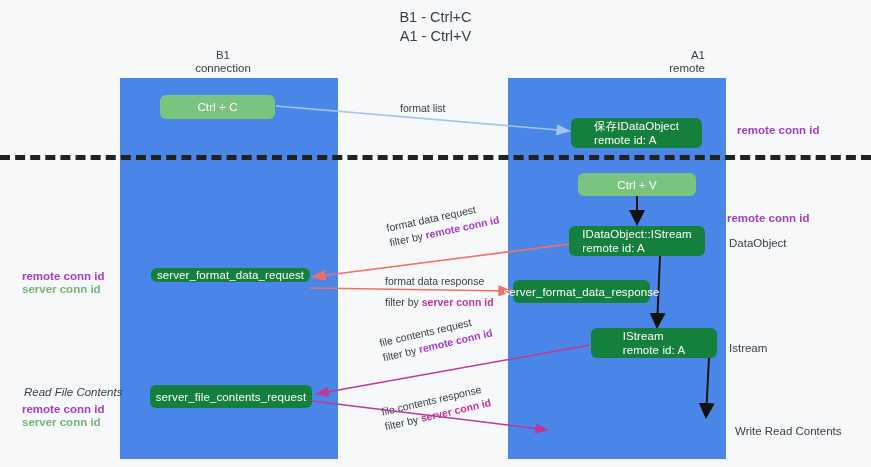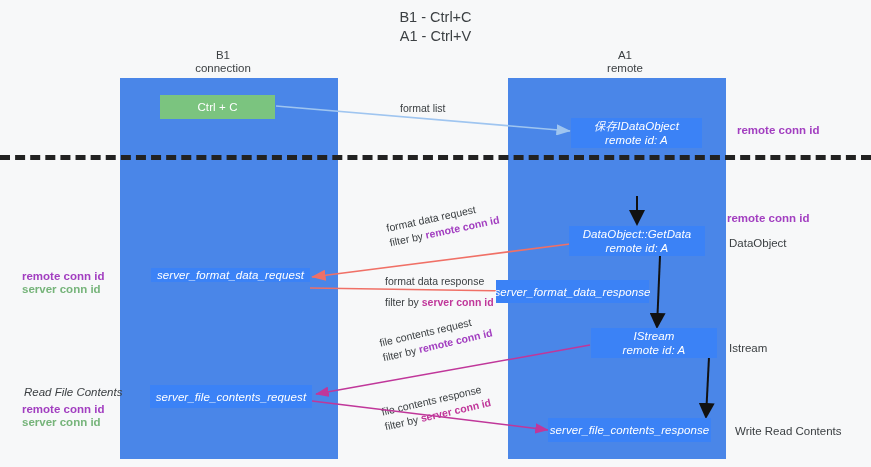--- a/index.html
+++ b/index.html
@@ -32,30 +32,31 @@
   
   .dashline{
     left:0;top:155px;width:871px;height:0;
     border-top:5px dashed #222;
   }
 
   
   .box{
     box-sizing:border-box;
     display:flex;align-items:center;justify-content:center;
-    text-align:center;
+    text-align:left;
     color:#ffffff;
     font-size:11.5px;
     line-height:14px;
     white-space:pre-line;
     letter-spacing:.1px;
     z-index:5;
+    border-radius:6px;
   }
   .green{background:#7bc47f;}
-  .orange{background:#3b82f6;font-style:italic;}
+  .orange{background:#15803d;}
 
   
   .anno{font-size:11.5px;line-height:14px;white-space:pre-line;}
   .anno-plain{color:#3c4043;}
   .purple{color:#a23ec0;font-weight:bold;}
   .green-t{color:#76b47a;font-weight:bold;}
 
   
   .elabel{
     font-size:10.5px;color:#3c4043;line-height:15px;white-space:nowrap;
@@ -71,21 +72,21 @@
 </head>
 <body>
 
 <div id="stage">
 
   <div class="abs title">B1 - Ctrl+C
 A1 - Ctrl+V</div>
 
   <div class="abs colhead" style="left:143px;top:49px;width:160px;">B1
 connection</div>
-  <div class="abs colhead" style="left:545px;top:49px;width:160px;">A1
+  <div class="abs colhead" style="left:545px;top:49px;width:160px;text-align:right;">A1
 remote</div>
 
   <div class="abs lane" style="left:120px;top:78px;width:218px;height:381px;"></div>
   <div class="abs lane" style="left:508px;top:78px;width:218px;height:381px;"></div>
 
   <svg class="edges" viewBox="0 0 871 467" xmlns="http://www.w3.org/2000/svg">
     <defs>
       <marker id="ar-blue" markerWidth="9" markerHeight="7" refX="8.5" refY="3.5" orient="auto">
         <polygon points="0 0, 9 3.5, 0 7" fill="#9fc5f0"></polygon>
       </marker>
@@ -117,34 +118,34 @@
     <line x1="709" y1="357" x2="706" y2="417" stroke="#111111" stroke-width="2" marker-end="url(#ar-black)"></line>
   </svg>
 
   <div class="abs dashline"></div>
 
   <div class="abs box green" style="left:160px;top:95px;width:115px;height:24px;">Ctrl + C</div>
 
   <div class="abs box orange" style="left:571px;top:118px;width:131px;height:30px;">保存IDataObject
 remote id: A</div>
 
+  <div class="abs box green" style="left:578px;top:173px;width:118px;height:23px;">Ctrl + V</div>
 
-  <div class="abs box orange" style="left:569px;top:226px;width:136px;height:30px;">DataObject::GetData
+  <div class="abs box orange" style="left:569px;top:226px;width:136px;height:30px;">IDataObject::IStream
 remote id: A</div>
 
   <div class="abs box orange" style="left:151px;top:268px;width:159px;height:14px;">server_format_data_request</div>
 
-  <div class="abs box orange" style="left:496px;top:280px;width:153px;height:23px;">server_format_data_response</div>
+  <div class="abs box orange" style="left:513px;top:280px;width:137px;height:23px;">server_format_data_response</div>
 
   <div class="abs box orange" style="left:591px;top:328px;width:126px;height:30px;">IStream
 remote id: A</div>
 
   <div class="abs box orange" style="left:150px;top:385px;width:162px;height:23px;">server_file_contents_request</div>
 
-  <div class="abs box orange" style="left:548px;top:418px;width:163px;height:24px;">server_file_contents_response</div>
 
   <div class="abs elabel" style="left:400px;top:101px;">format list</div>
 
   <div class="abs elabel rot-a" style="left:385px;top:221px;">
     <div>format data request</div>
     <div><span>filter by </span><b class="purple">remote conn id</b></div>
   </div>
 
   <div class="abs elabel" style="left:385px;top:274px;">
     <div>format data response</div>

